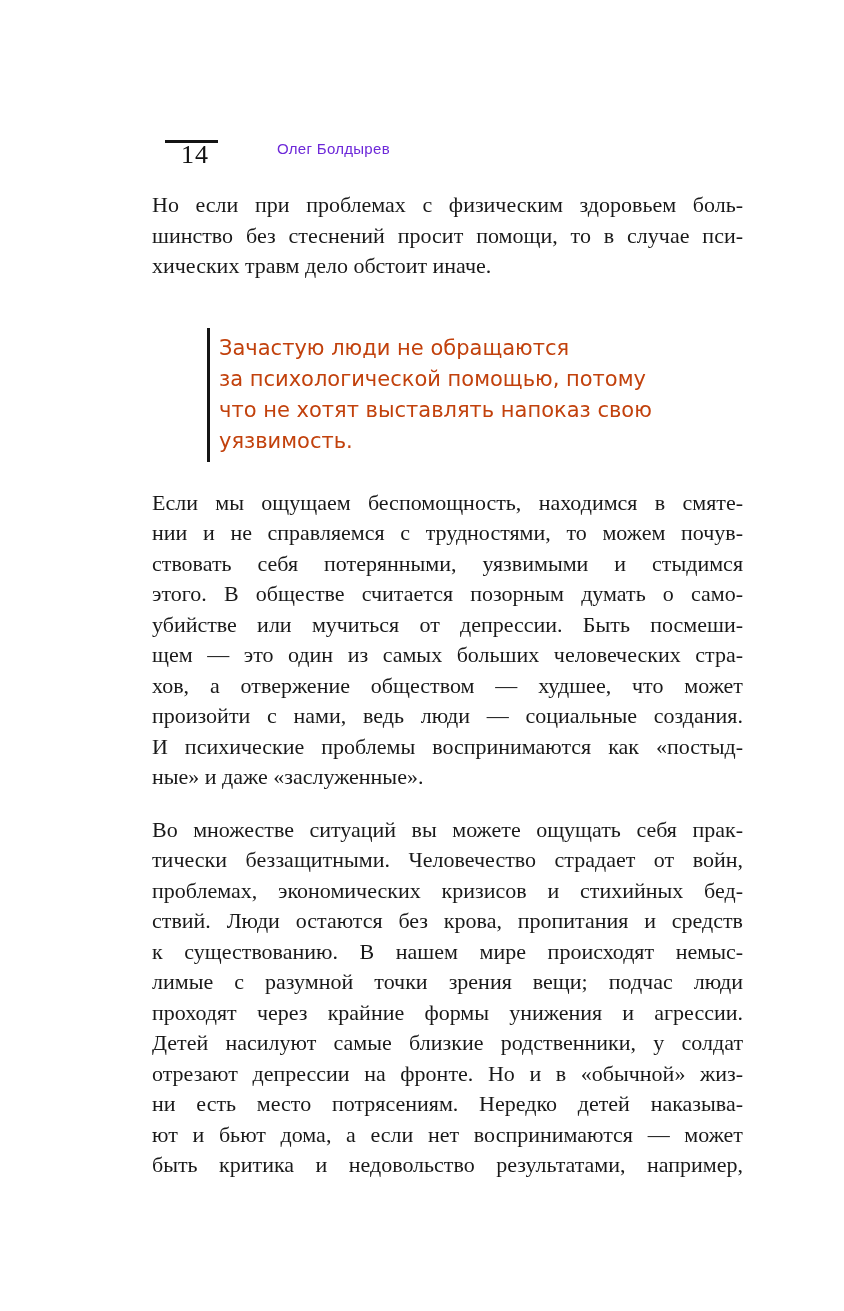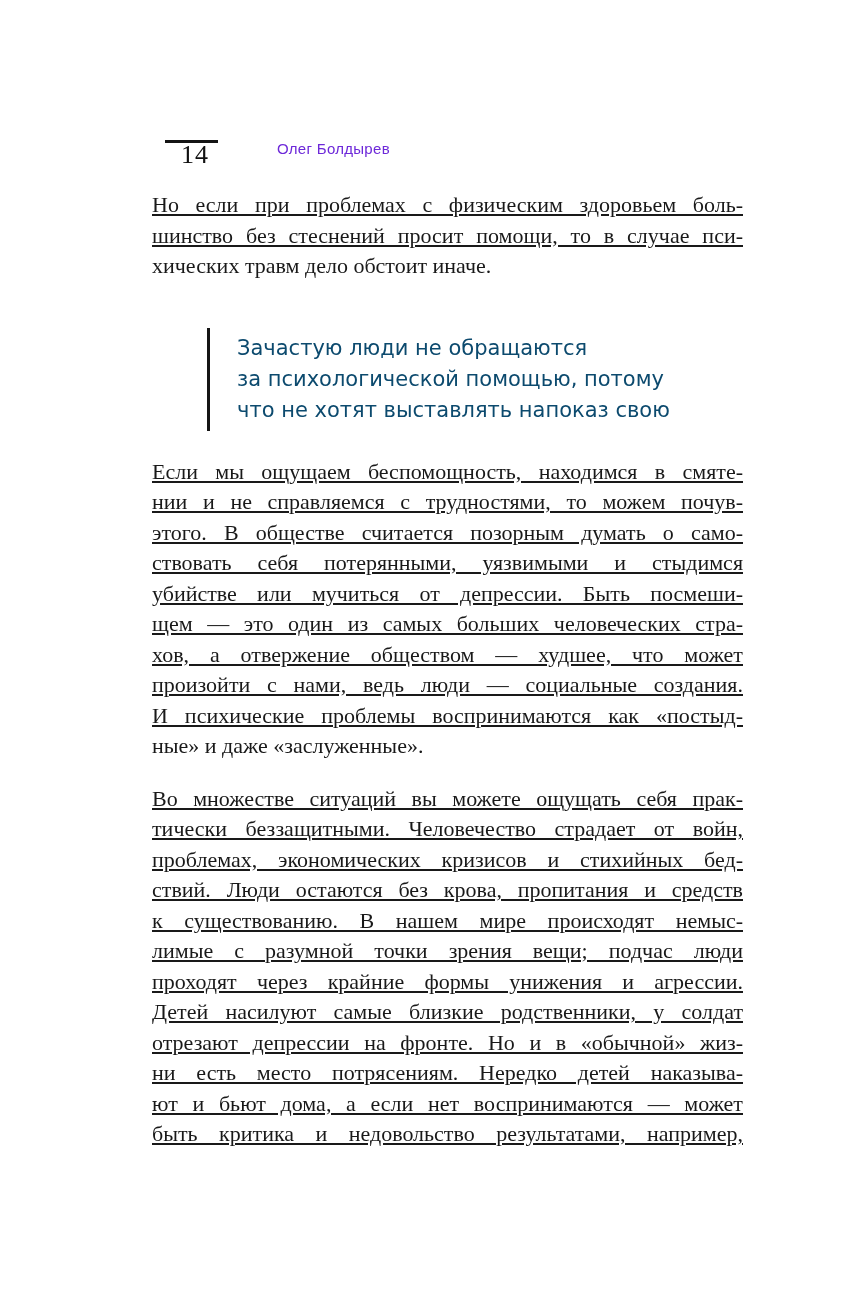--- a/index.html
+++ b/index.html
@@ -47,30 +47,29 @@
   }
   .para {
     font-size: 22px;
     line-height: 30.5px;
     color: #191919;
   }
   .para .ln { min-height: 30.5px; }
   .ln.just {
     text-align: justify;
     text-align-last: justify;
-    text-decoration: underline;
   }
   .pull-quote {
     margin: 46px 0 0 55px;
-    padding: 5px 0 5px 27px;
+    padding: 5px 0 5px 9px;
     border-left: 3px solid #161616;
     font-family: "DejaVu Sans", sans-serif;
     font-size: 21px;
     line-height: 31px;
-    color: #0c4a6e;
+    color: #c2410c;
   }
   .para-2 { margin-top: 26px; }
   .para-3 { margin-top: 22px; }
 </style>
 </head>
 <body>
 
 <div class="page">
 
   <div>
@@ -84,27 +83,28 @@
     <div class="para para-1">
         <div class="ln just">Но если при проблемах с физическим здоровьем боль-</div>
         <div class="ln just">шинство без стеснений просит помощи, то в случае пси-</div>
         <div class="ln">хических травм дело обстоит иначе.</div>
       </div>
 
     <blockquote class="pull-quote">
         <div class="ln">Зачастую люди не обращаются</div>
         <div class="ln">за психологической помощью, потому</div>
         <div class="ln">что не хотят выставлять напоказ свою</div>
+        <div class="ln">уязвимость.</div>
       </blockquote>
 
     <div class="para para-2">
         <div class="ln just">Если мы ощущаем беспомощность, находимся в смяте-</div>
         <div class="ln just">нии и не справляемся с трудностями, то можем почув-</div>
+        <div class="ln just">ствовать себя потерянными, уязвимыми и стыдимся</div>
         <div class="ln just">этого. В обществе считается позорным думать о само-</div>
-        <div class="ln just">ствовать себя потерянными, уязвимыми и стыдимся</div>
         <div class="ln just">убийстве или мучиться от депрессии. Быть посмеши-</div>
         <div class="ln just">щем — это один из самых больших человеческих стра-</div>
         <div class="ln just">хов, а отвержение обществом — худшее, что может</div>
         <div class="ln just">произойти с нами, ведь люди — социальные создания.</div>
         <div class="ln just">И психические проблемы воспринимаются как «постыд-</div>
         <div class="ln">ные» и даже «заслуженные».</div>
       </div>
 
     <div class="para para-3">
         <div class="ln just">Во множестве ситуаций вы можете ощущать себя прак-</div>

